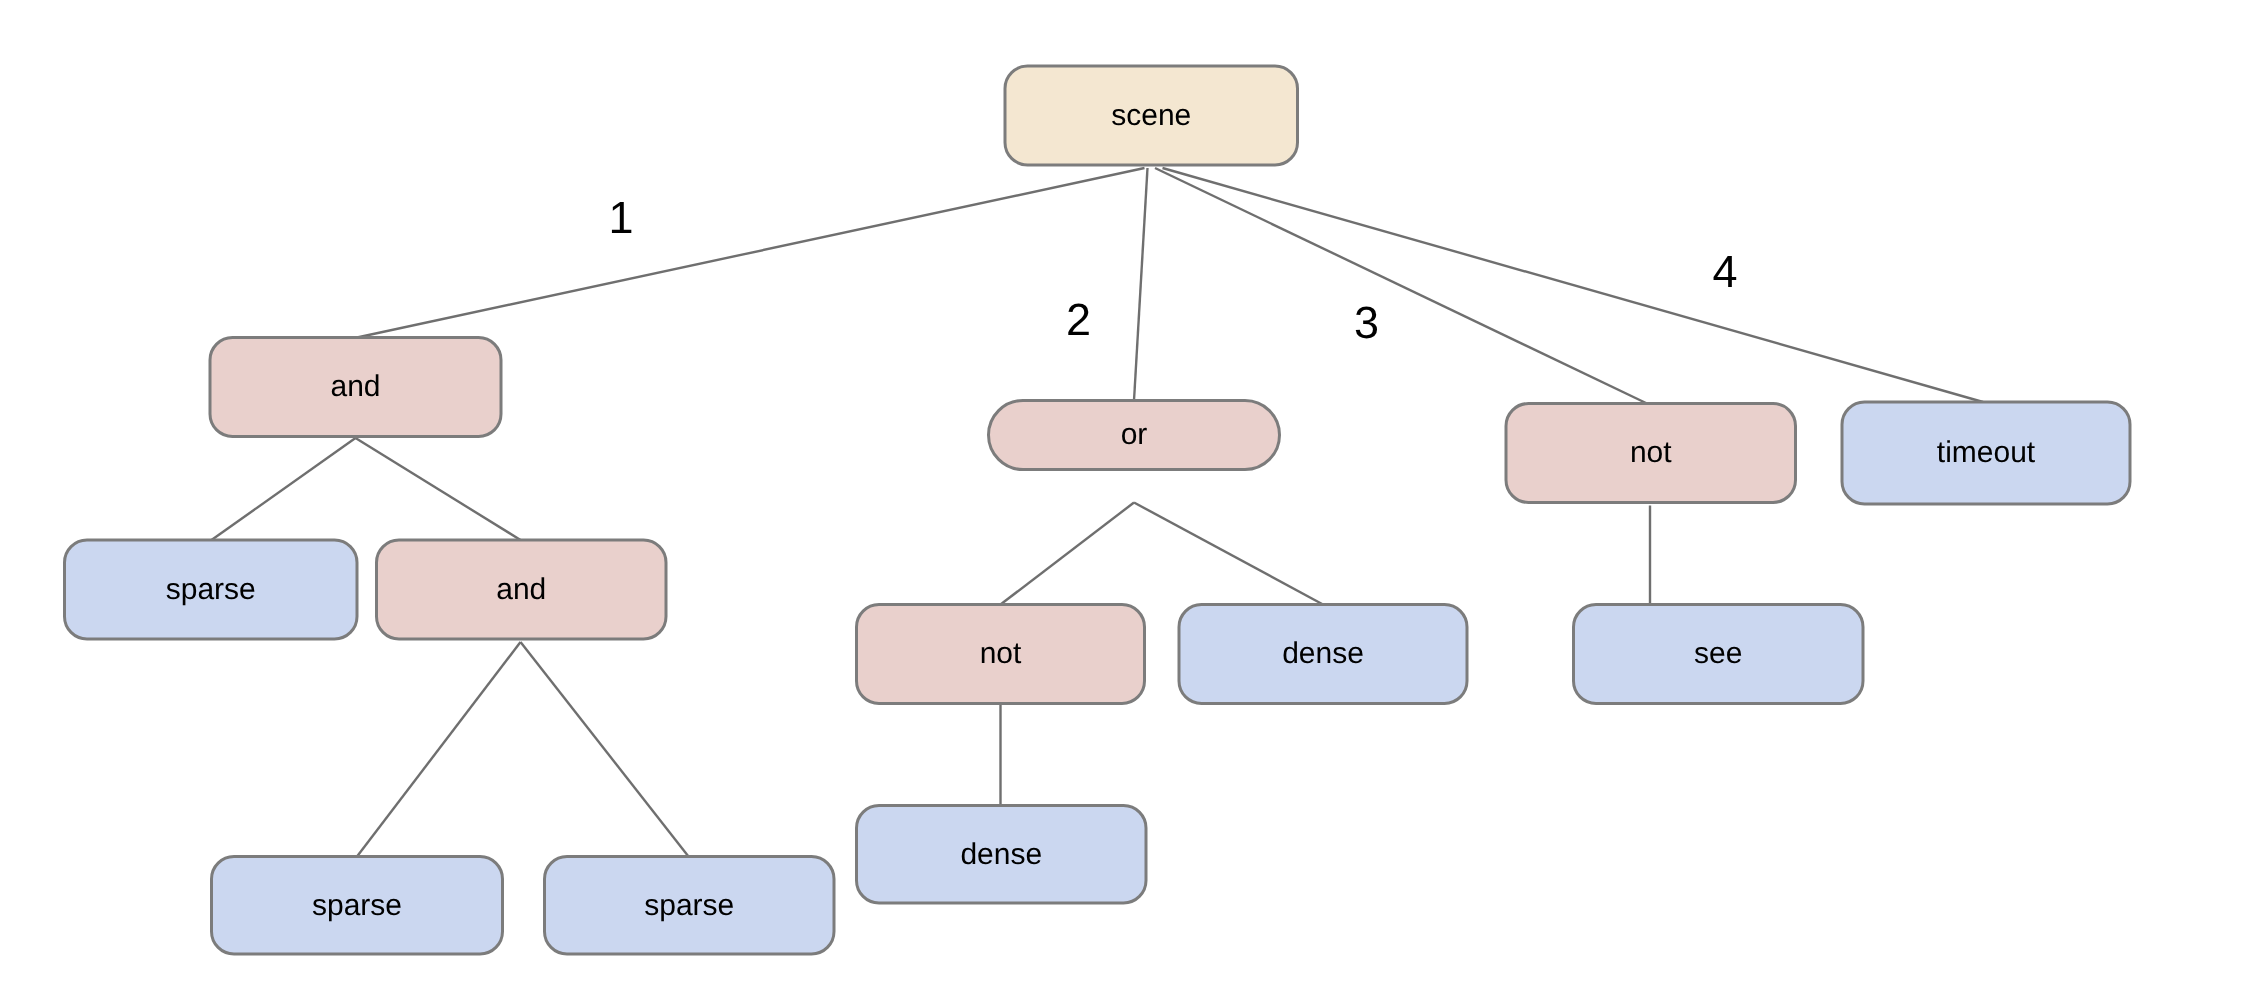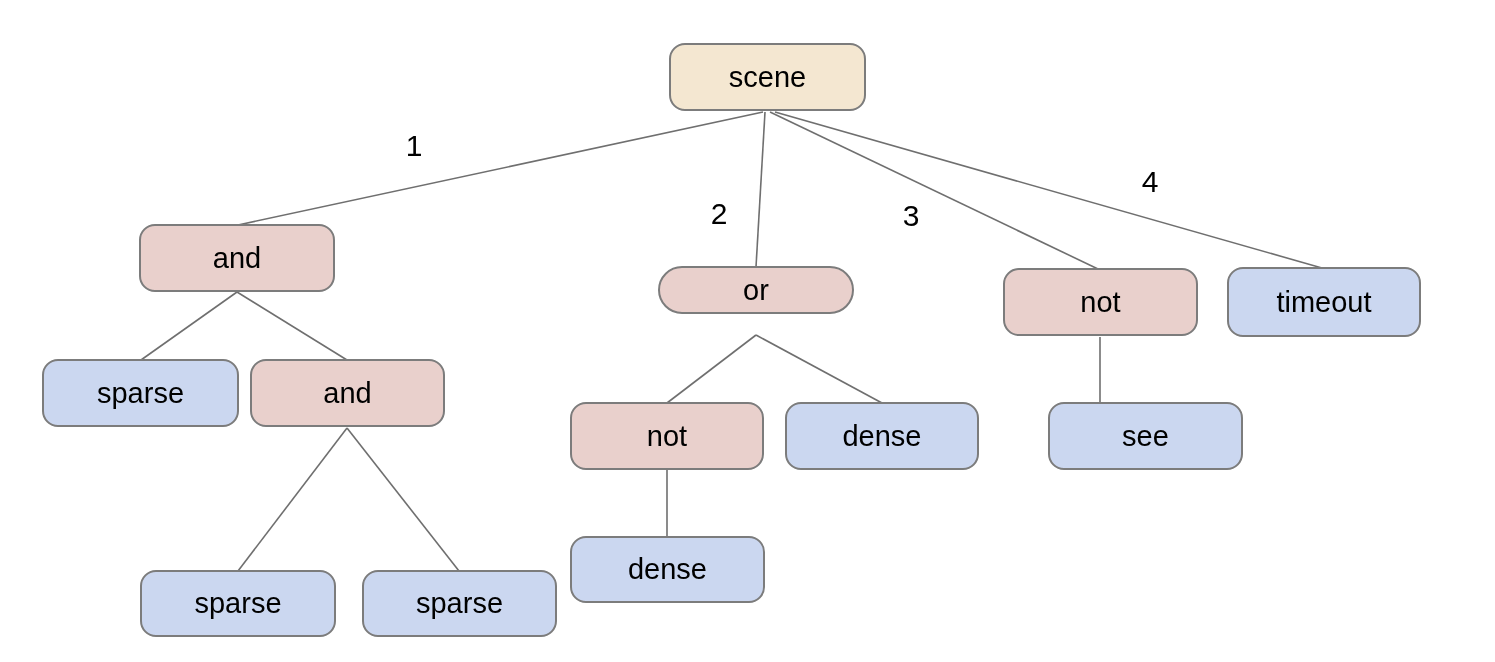--- a/index.html
+++ b/index.html
@@ -23,21 +23,21 @@
     height: 662px;
   }
   .node {
     position: absolute;
     box-sizing: border-box;
     display: flex;
     align-items: center;
     justify-content: center;
     border-radius: 16px;
     border: 2px solid #7c7c7c;
-    font-size: 29px;
+    font-size: 20px;
     line-height: 1;
     color: #000000;
     user-select: none;
   }
   .edge-label {
     position: absolute;
     transform: translate(-50%, -50%);
     font-size: 30px;
     color: #000000;
     user-select: none;

